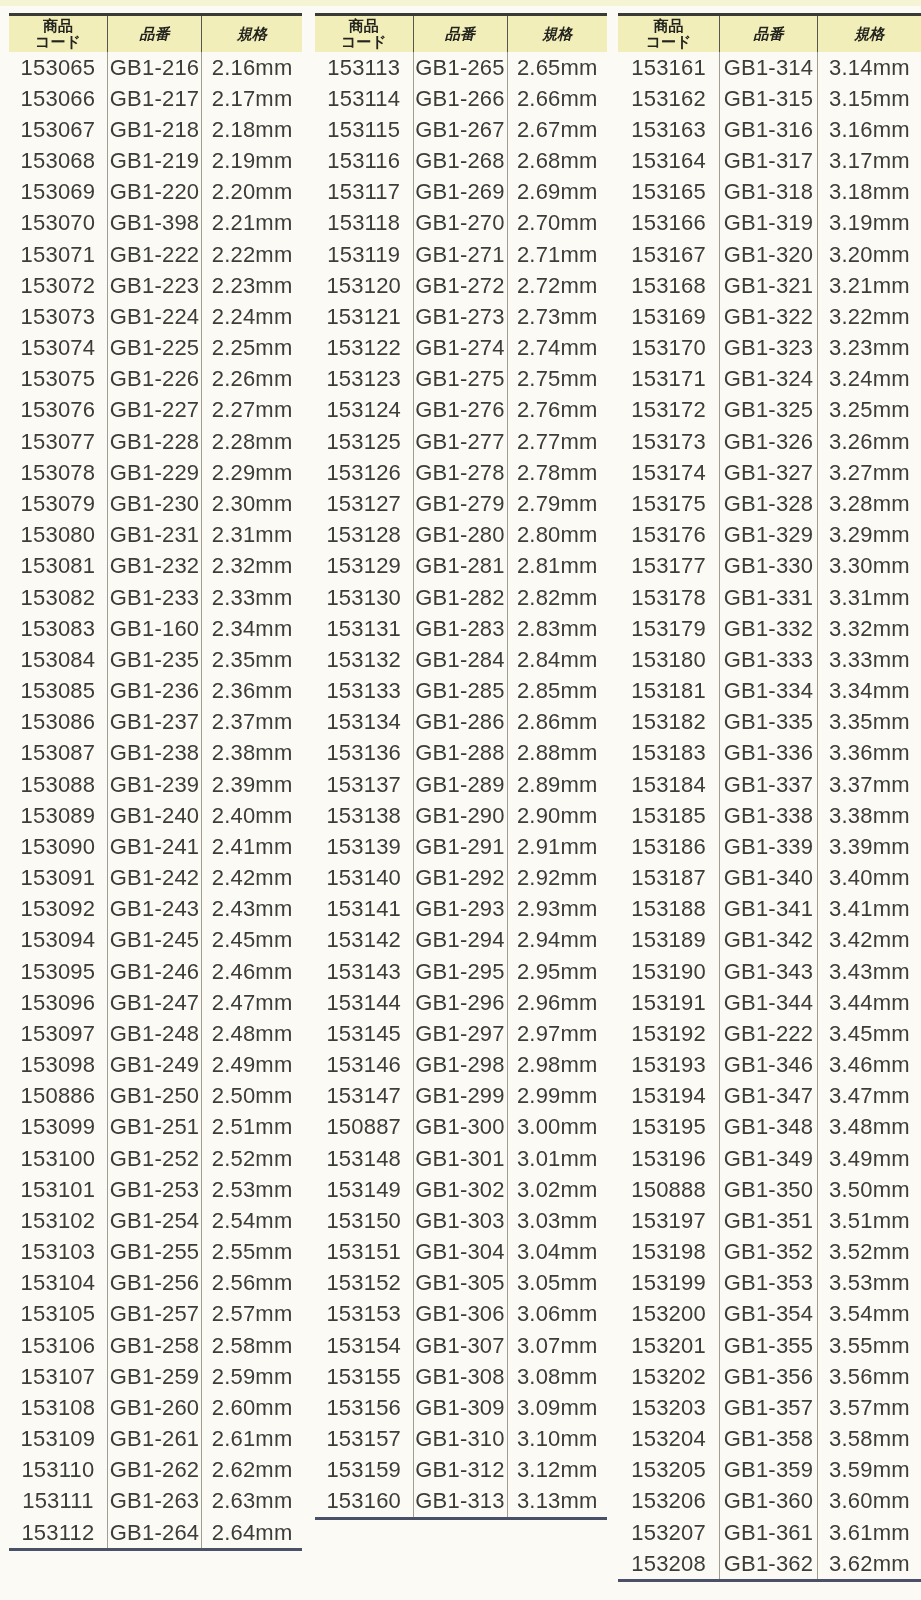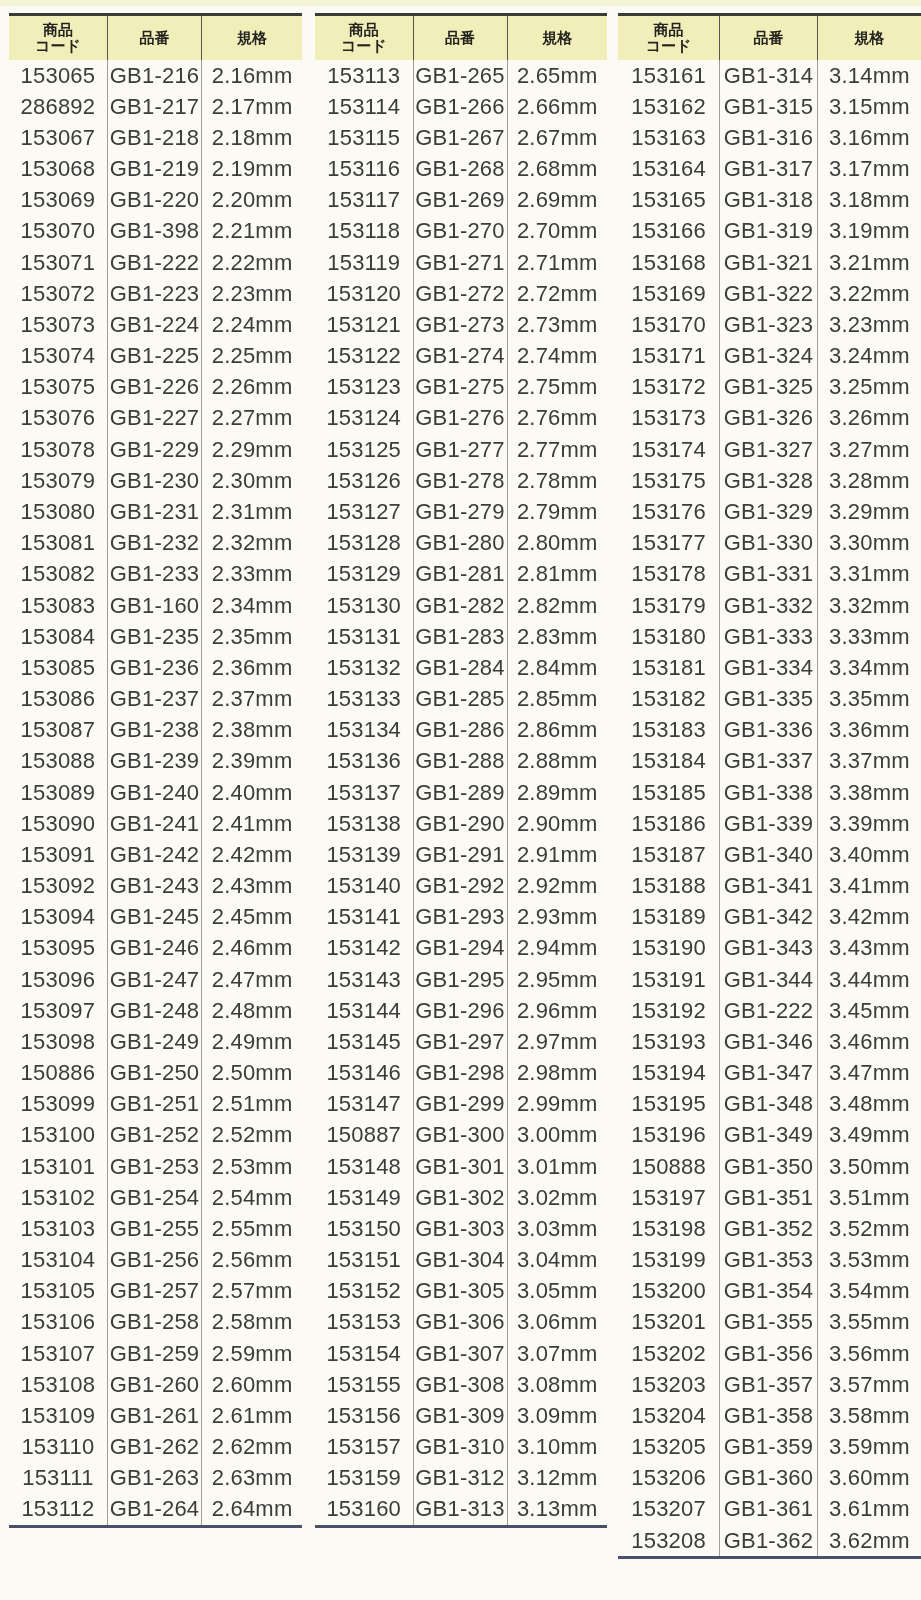--- a/index.html
+++ b/index.html
@@ -22,32 +22,32 @@
     border-top: 3px solid var(--border-top, #3b3b36);
     border-bottom: 3px solid var(--border-bottom, #4a5068);
     box-sizing: border-box;
   }
   .t1 { left: 9px;   width: 293px; }
   .t2 { left: 315px; width: 292px; }
   .t3 { left: 618px; width: 303px; }
 
   .thead {
     display: flex;
-    height: 44px;
+    height: 36px;
     background: var(--header-bg, #f1eeb9);
   }
   .hcell {
     display: flex; align-items: center; justify-content: center;
     font-size: 15px; line-height: 16px; font-weight: bold;
     color: #24241f;
     text-align: center;
     white-space: pre-line;
     box-sizing: border-box;
   }
-  .thead .c1, .thead .c2 { border-left: 1px solid var(--sep-dark, #56564e); }
+  .thead .c1, .thead .c2 { border-left: 1px solid var(--sep-dark, #56564e); font-style: italic; }
 
   .trow { display: flex; height: 31.18px; }
   .cell {
     display: flex; align-items: center; justify-content: center;
     font-size: 22px;
     color: #3c3c39;
     letter-spacing: 0.2px;
     box-sizing: border-box;
   }
   .c0 { width: 33.4%; }
@@ -67,21 +67,21 @@
     <div class="hcell c1">品番</div>
     <div class="hcell c2">規格</div>
   </div>
   <div class="tbody">
       <div class="trow">
         <div class="cell c0">153065</div>
         <div class="cell c1">GB1-216</div>
         <div class="cell c2">2.16mm</div>
       </div>
       <div class="trow">
-        <div class="cell c0">286892</div>
+        <div class="cell c0">153066</div>
         <div class="cell c1">GB1-217</div>
         <div class="cell c2">2.17mm</div>
       </div>
       <div class="trow">
         <div class="cell c0">153067</div>
         <div class="cell c1">GB1-218</div>
         <div class="cell c2">2.18mm</div>
       </div>
       <div class="trow">
         <div class="cell c0">153068</div>
@@ -120,20 +120,25 @@
       </div>
       <div class="trow">
         <div class="cell c0">153075</div>
         <div class="cell c1">GB1-226</div>
         <div class="cell c2">2.26mm</div>
       </div>
       <div class="trow">
         <div class="cell c0">153076</div>
         <div class="cell c1">GB1-227</div>
         <div class="cell c2">2.27mm</div>
+      </div>
+      <div class="trow">
+        <div class="cell c0">153077</div>
+        <div class="cell c1">GB1-228</div>
+        <div class="cell c2">2.28mm</div>
       </div>
       <div class="trow">
         <div class="cell c0">153078</div>
         <div class="cell c1">GB1-229</div>
         <div class="cell c2">2.29mm</div>
       </div>
       <div class="trow">
         <div class="cell c0">153079</div>
         <div class="cell c1">GB1-230</div>
         <div class="cell c2">2.30mm</div>
@@ -584,20 +589,25 @@
         <div class="cell c0">153165</div>
         <div class="cell c1">GB1-318</div>
         <div class="cell c2">3.18mm</div>
       </div>
       <div class="trow">
         <div class="cell c0">153166</div>
         <div class="cell c1">GB1-319</div>
         <div class="cell c2">3.19mm</div>
       </div>
       <div class="trow">
+        <div class="cell c0">153167</div>
+        <div class="cell c1">GB1-320</div>
+        <div class="cell c2">3.20mm</div>
+      </div>
+      <div class="trow">
         <div class="cell c0">153168</div>
         <div class="cell c1">GB1-321</div>
         <div class="cell c2">3.21mm</div>
       </div>
       <div class="trow">
         <div class="cell c0">153169</div>
         <div class="cell c1">GB1-322</div>
         <div class="cell c2">3.22mm</div>
       </div>
       <div class="trow">

